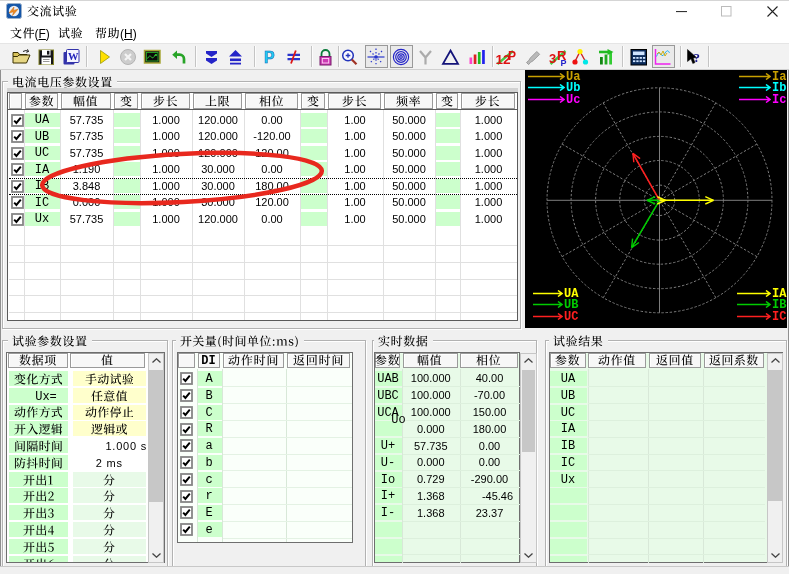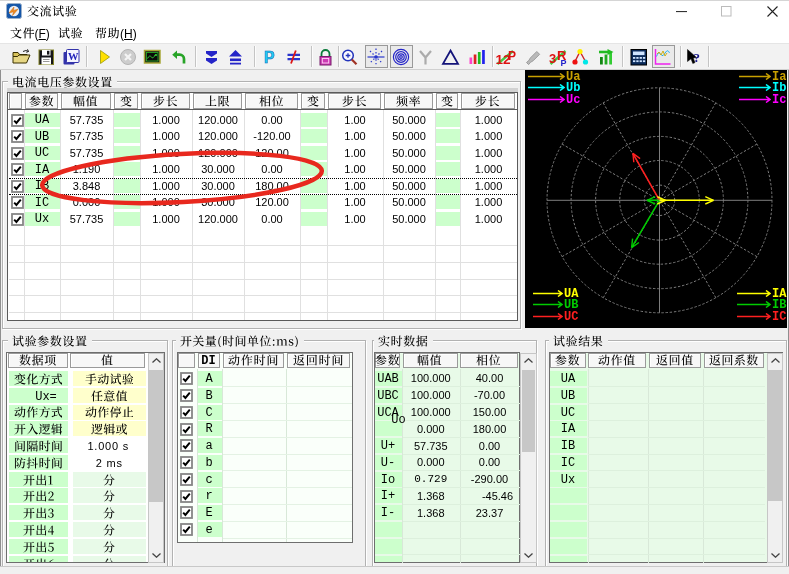--- a/index.html
+++ b/index.html
@@ -626,21 +626,21 @@
     <div class="ab" style="left:73px;top:555.58px;width:72.5px;height:6.42px;background:#e8fae8"></div>
     <svg class="ab" style="left:22.8px;top:557.5px;color:#000" width="31.4" height="4.53" viewBox="0 0 31.4 4.53">
       <use href="#g37" x="0.0" width="12" height="12"></use>
       <use href="#g47" x="12.3" width="12" height="12"></use>
       <use href="#g54" x="24.6" width="12" height="12"></use>
     </svg>
     <svg class="ab" style="left:103.0px;top:557.5px;color:#000" width="12.0" height="4.53" viewBox="0 0 12.0 4.53">
       <use href="#g49" x="0.0" width="12" height="12"></use>
     </svg>
     <div class="ab num" style="left:8.5px;top:389.78px;width:75px;font:12px 'Liberation Mono'">Ux=</div>
-    <div class="ab num" style="left:72px;top:440.32px;width:72.5px;letter-spacing:0.8px">1.000 s</div>
+    <div class="ab num" style="left:90px;top:440.32px;width:72.5px;letter-spacing:0.8px">1.000 s</div>
     <div class="ab num" style="left:73px;top:457.1px;width:72.5px;letter-spacing:0.8px">2 ms</div>
     <div class="ab" style="left:172px;top:340px;width:194px;height:226.5px;border:1px solid #b2b2b2;box-sizing:border-box;box-shadow:inset 1px 1px 0 #fff,1px 1px 0 #fff"></div>
     <div class="ab" style="left:176px;top:334px;width:127.904px;height:13px;background:#f0f0f0"></div>
     <svg class="ab" style="left:180.0px;top:335.0px;color:#000" width="118.9" height="12" viewBox="0 0 118.9 12">
       <use href="#g37" x="0.0" width="12" height="12"></use>
       <use href="#g55" x="12.4" width="12" height="12"></use>
       <use href="#g56" x="24.8" width="12" height="12"></use>
       <use href="#g57" x="37.2" width="12" height="12"></use>
       <use href="#g44" x="42.1" width="12" height="12"></use>
       <use href="#g42" x="54.5" width="12" height="12"></use>
@@ -801,21 +801,21 @@
     <div class="ab num" style="left:402px;top:439.61px;width:57.5px;">57.735</div>
     <div class="ab num" style="left:459.5px;top:439.61px;width:60px;">0.00</div>
     <div class="ab" style="left:402.5px;top:453.6px;width:117px;height:1px;background:#ddf0dd"></div>
     <div class="ab" style="left:374.8px;top:454.9px;width:26.8px;height:14.98px;background:#ccffcc"></div>
     <div class="ab lab" style="left:374px;top:455.89px;width:28px;">U-</div>
     <div class="ab num" style="left:402px;top:456.39px;width:57.5px;">0.000</div>
     <div class="ab num" style="left:459.5px;top:456.39px;width:60px;">0.00</div>
     <div class="ab" style="left:402.5px;top:470.38px;width:117px;height:1px;background:#ddf0dd"></div>
     <div class="ab" style="left:374.8px;top:471.68px;width:26.8px;height:14.98px;background:#ccffcc"></div>
     <div class="ab lab" style="left:374px;top:472.67px;width:28px;">Io</div>
-    <div class="ab num" style="left:402px;top:473.17px;width:57.5px;font-family:Liberation Mono, monospace;">0.729</div>
+    <div class="ab num" style="left:402px;top:473.17px;width:57.5px;">0.729</div>
     <div class="ab num" style="left:459.5px;top:473.17px;width:60px;">-290.00</div>
     <div class="ab" style="left:402.5px;top:487.16px;width:117px;height:1px;background:#ddf0dd"></div>
     <div class="ab" style="left:374.8px;top:488.46px;width:26.8px;height:14.98px;background:#ccffcc"></div>
     <div class="ab lab" style="left:374px;top:489.45px;width:28px;">I+</div>
     <div class="ab num" style="left:402px;top:489.95px;width:57.5px;">1.368</div>
     <div class="ab num" style="left:459.5px;top:489.95px;width:76px;">-45.46</div>
     <div class="ab" style="left:402.5px;top:503.94px;width:117px;height:1px;background:#ddf0dd"></div>
     <div class="ab" style="left:374.8px;top:505.24px;width:26.8px;height:14.98px;background:#ccffcc"></div>
     <div class="ab lab" style="left:374px;top:506.23px;width:28px;">I-</div>
     <div class="ab num" style="left:402px;top:506.73px;width:57.5px;">1.368</div>

